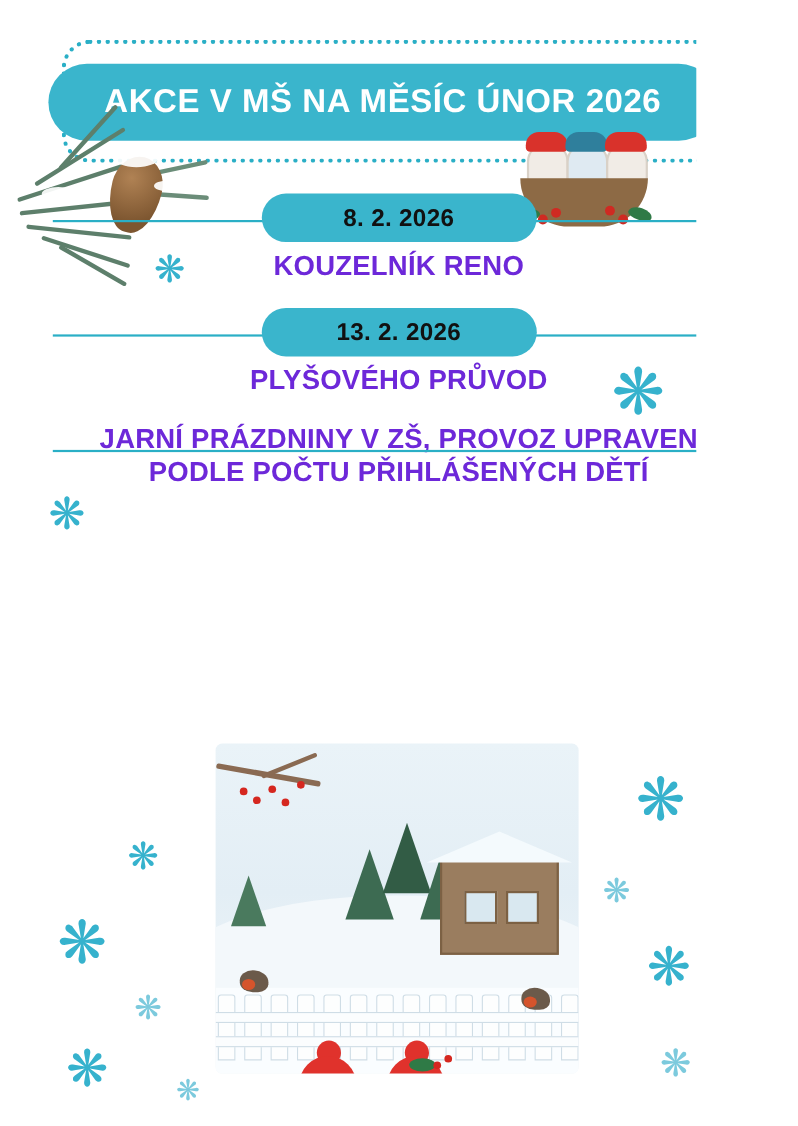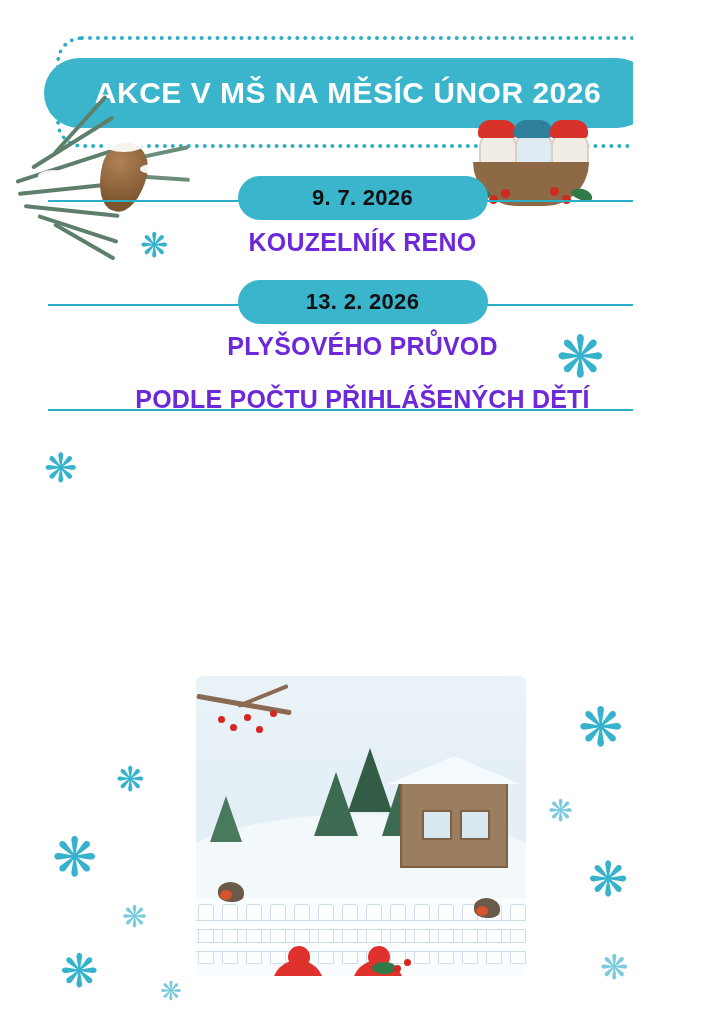--- a/index.html
+++ b/index.html
@@ -328,41 +328,42 @@
     <div class="holly" style="left:34px; bottom:8px;"></div>
     <div class="holly" style="right:24px; bottom:2px;"></div>
     <div class="holly" style="right:36px; bottom:10px;"></div>
   </div>
 
   <div class="events">
 
     <div class="event ev1">
       <div class="rule"></div>
       <div class="date-pill">
-        <span class="date-text">9. 7. 2026</span>
+        <span class="date-text">8. 2. 2026</span>
       </div>
       <div class="event-title">
         <span>KOUZELNÍK RENO</span>
       </div>
     </div>
 
     <div class="event ev2">
       <div class="rule"></div>
       <div class="date-pill">
         <span class="date-text">13. 2. 2026</span>
       </div>
       <div class="event-title">
         <span>PLYŠOVÉHO PRŮVOD</span>
       </div>
     </div>
 
 
     <div class="event ev4">
       <div class="rule"></div>
       <div class="event-title">
+        <span>JARNÍ PRÁZDNINY V ZŠ, PROVOZ UPRAVEN</span>
         <span class="line2">PODLE POČTU PŘIHLÁŠENÝCH DĚTÍ</span>
       </div>
     </div>
 
   </div>
 
   <div class="scene">
     <div class="sky"></div>
     <div class="hill"></div>
 

